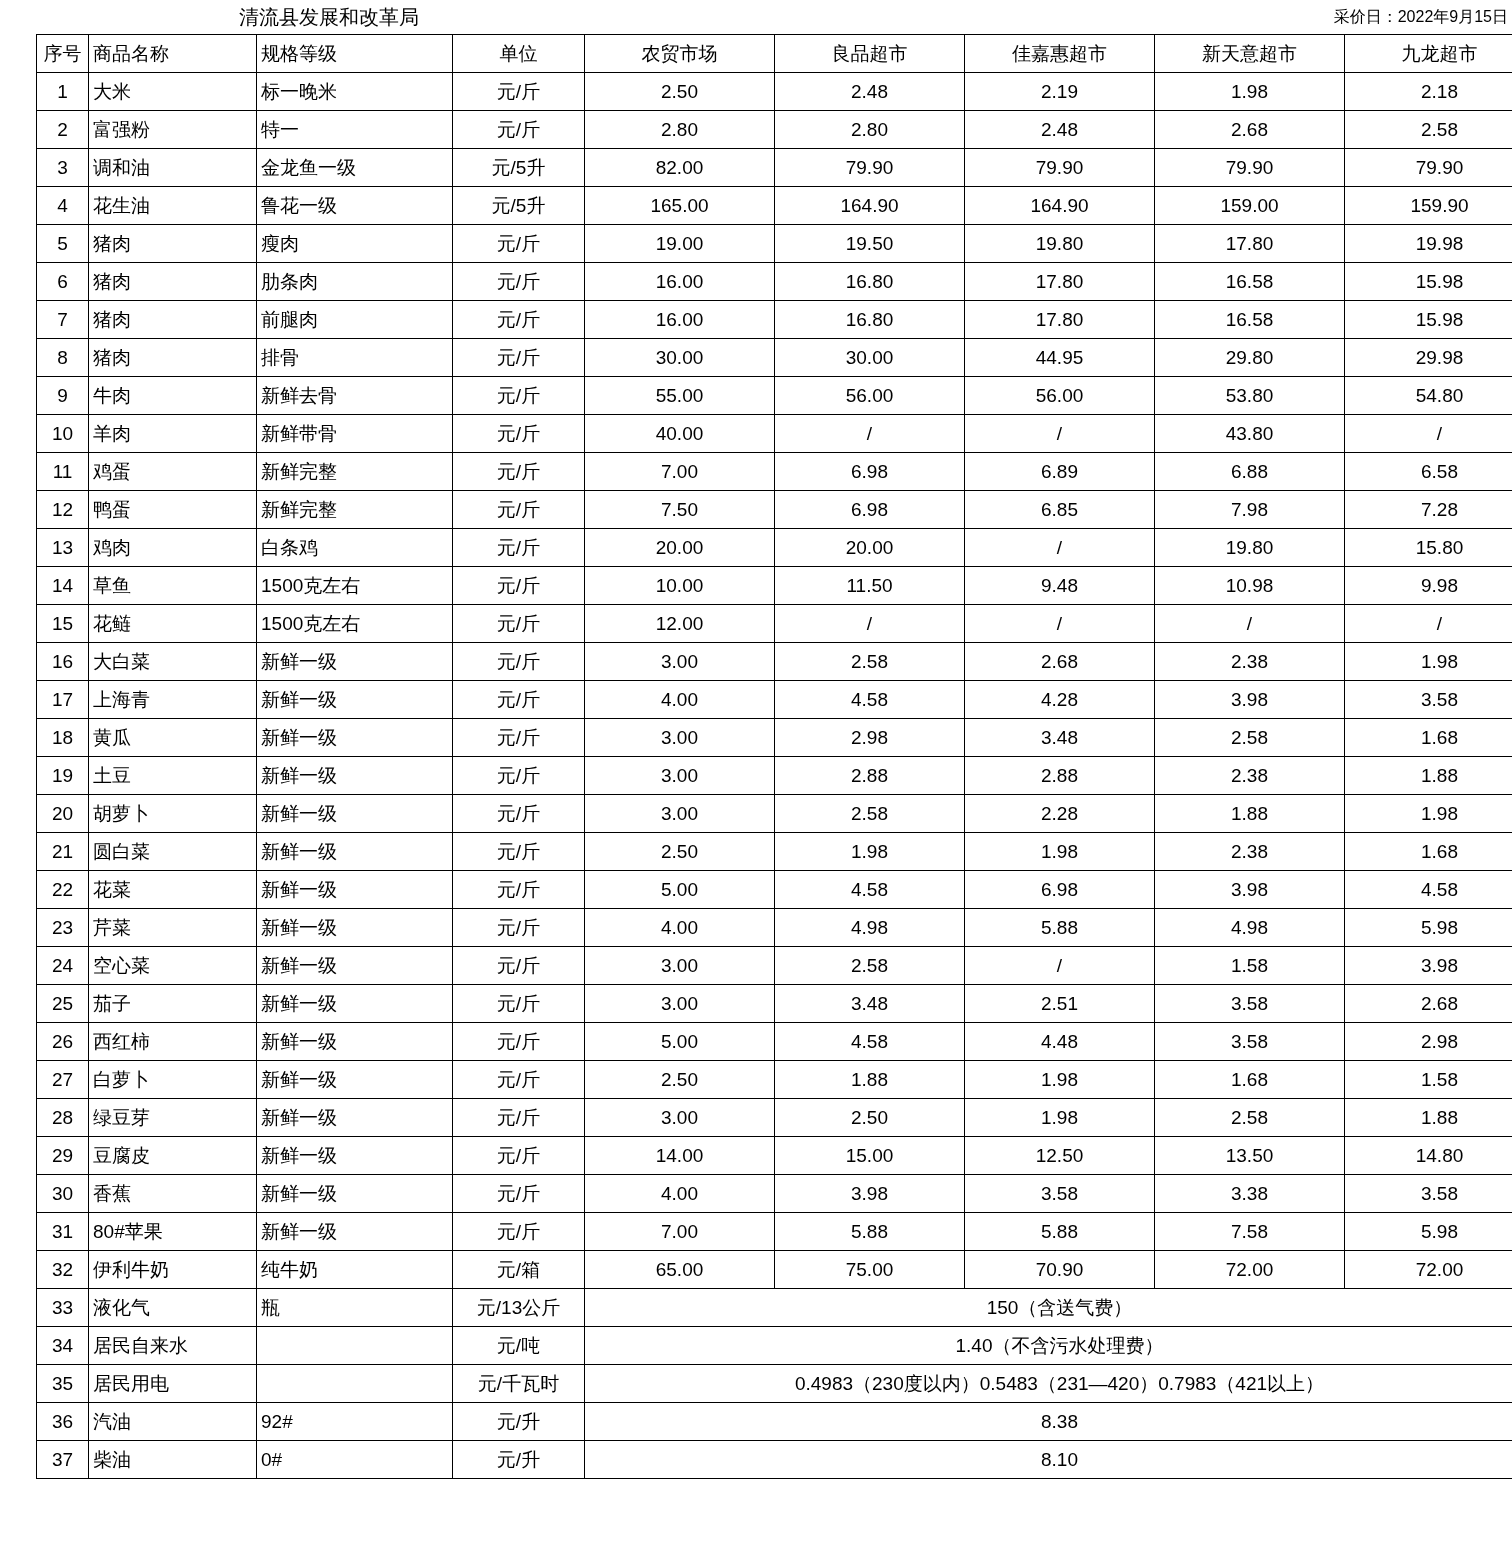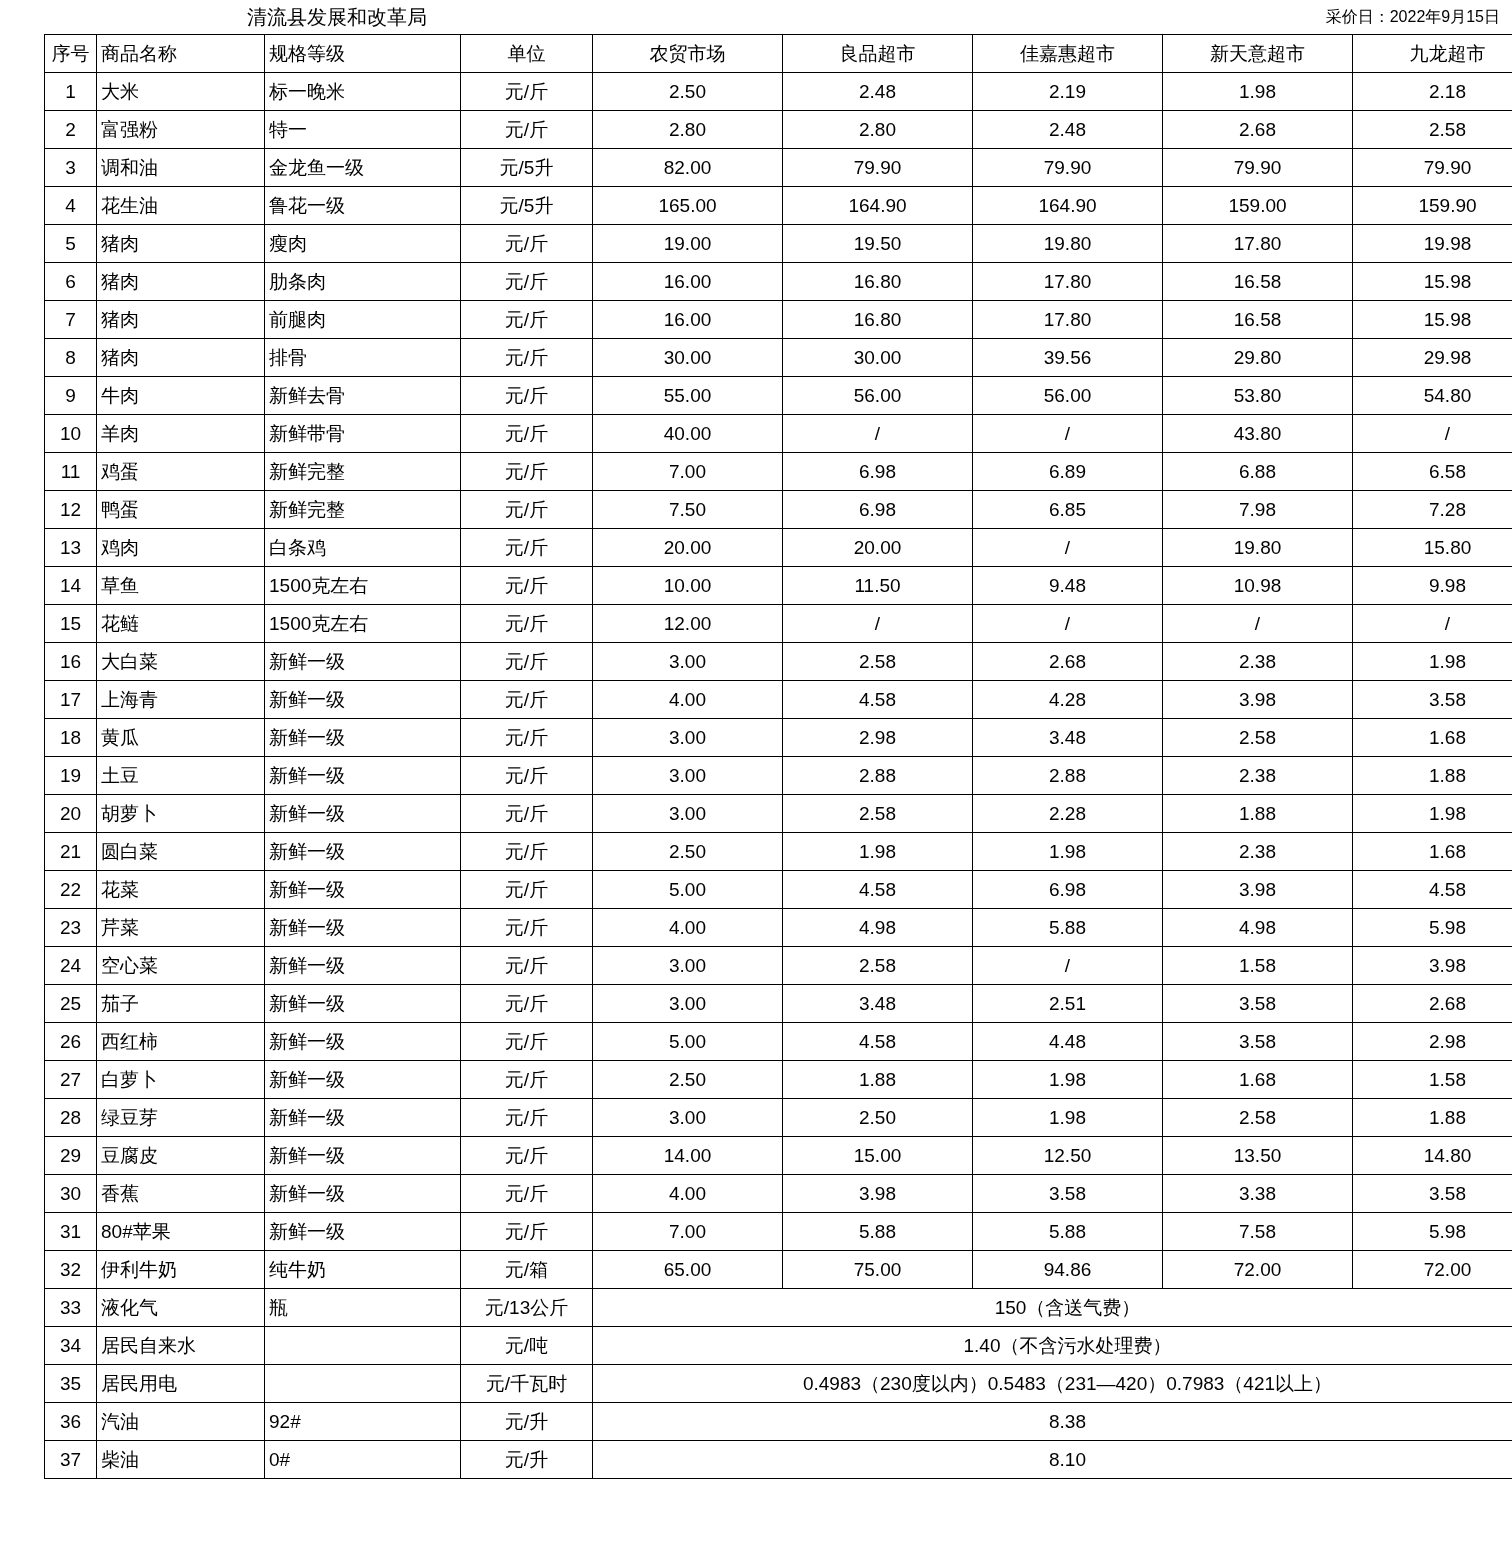--- a/index.html
+++ b/index.html
@@ -10,21 +10,21 @@
   body {
     width: 1512px;
     height: 1559px;
     font-family: "Liberation Sans", "DejaVu Sans", sans-serif;
     color: #000000;
     overflow: hidden;
   }
   .page {
     width: 1512px;
     box-sizing: border-box;
-    padding: 0 8px;
+    padding: 0 0;
   }
   .header-row {
     display: flex;
     align-items: center;
     height: 34px;
     padding: 0 4px;
   }
   .header-title {
     font-size: 20px;
     text-align: center;
@@ -171,21 +171,21 @@
             <td class="c-price">16.58</td>
             <td class="c-price">15.98</td>
           </tr>
           <tr>
             <td class="c-idx">8</td>
             <td class="c-name">猪肉</td>
             <td class="c-spec">排骨</td>
             <td class="c-unit">元/斤</td>
             <td class="c-price">30.00</td>
             <td class="c-price">30.00</td>
-            <td class="c-price">39.56</td>
+            <td class="c-price">44.95</td>
             <td class="c-price">29.80</td>
             <td class="c-price">29.98</td>
           </tr>
           <tr>
             <td class="c-idx">9</td>
             <td class="c-name">牛肉</td>
             <td class="c-spec">新鲜去骨</td>
             <td class="c-unit">元/斤</td>
             <td class="c-price">55.00</td>
             <td class="c-price">56.00</td>
@@ -435,21 +435,21 @@
             <td class="c-price">7.58</td>
             <td class="c-price">5.98</td>
           </tr>
           <tr>
             <td class="c-idx">32</td>
             <td class="c-name">伊利牛奶</td>
             <td class="c-spec">纯牛奶</td>
             <td class="c-unit">元/箱</td>
             <td class="c-price">65.00</td>
             <td class="c-price">75.00</td>
-            <td class="c-price">94.86</td>
+            <td class="c-price">70.90</td>
             <td class="c-price">72.00</td>
             <td class="c-price">72.00</td>
           </tr>
           <tr>
             <td class="c-idx">33</td>
             <td class="c-name">液化气</td>
             <td class="c-spec">瓶</td>
             <td class="c-unit">元/13公斤</td>
             <td class="span-all" colspan="5">150（含送气费）</td>
           </tr>

